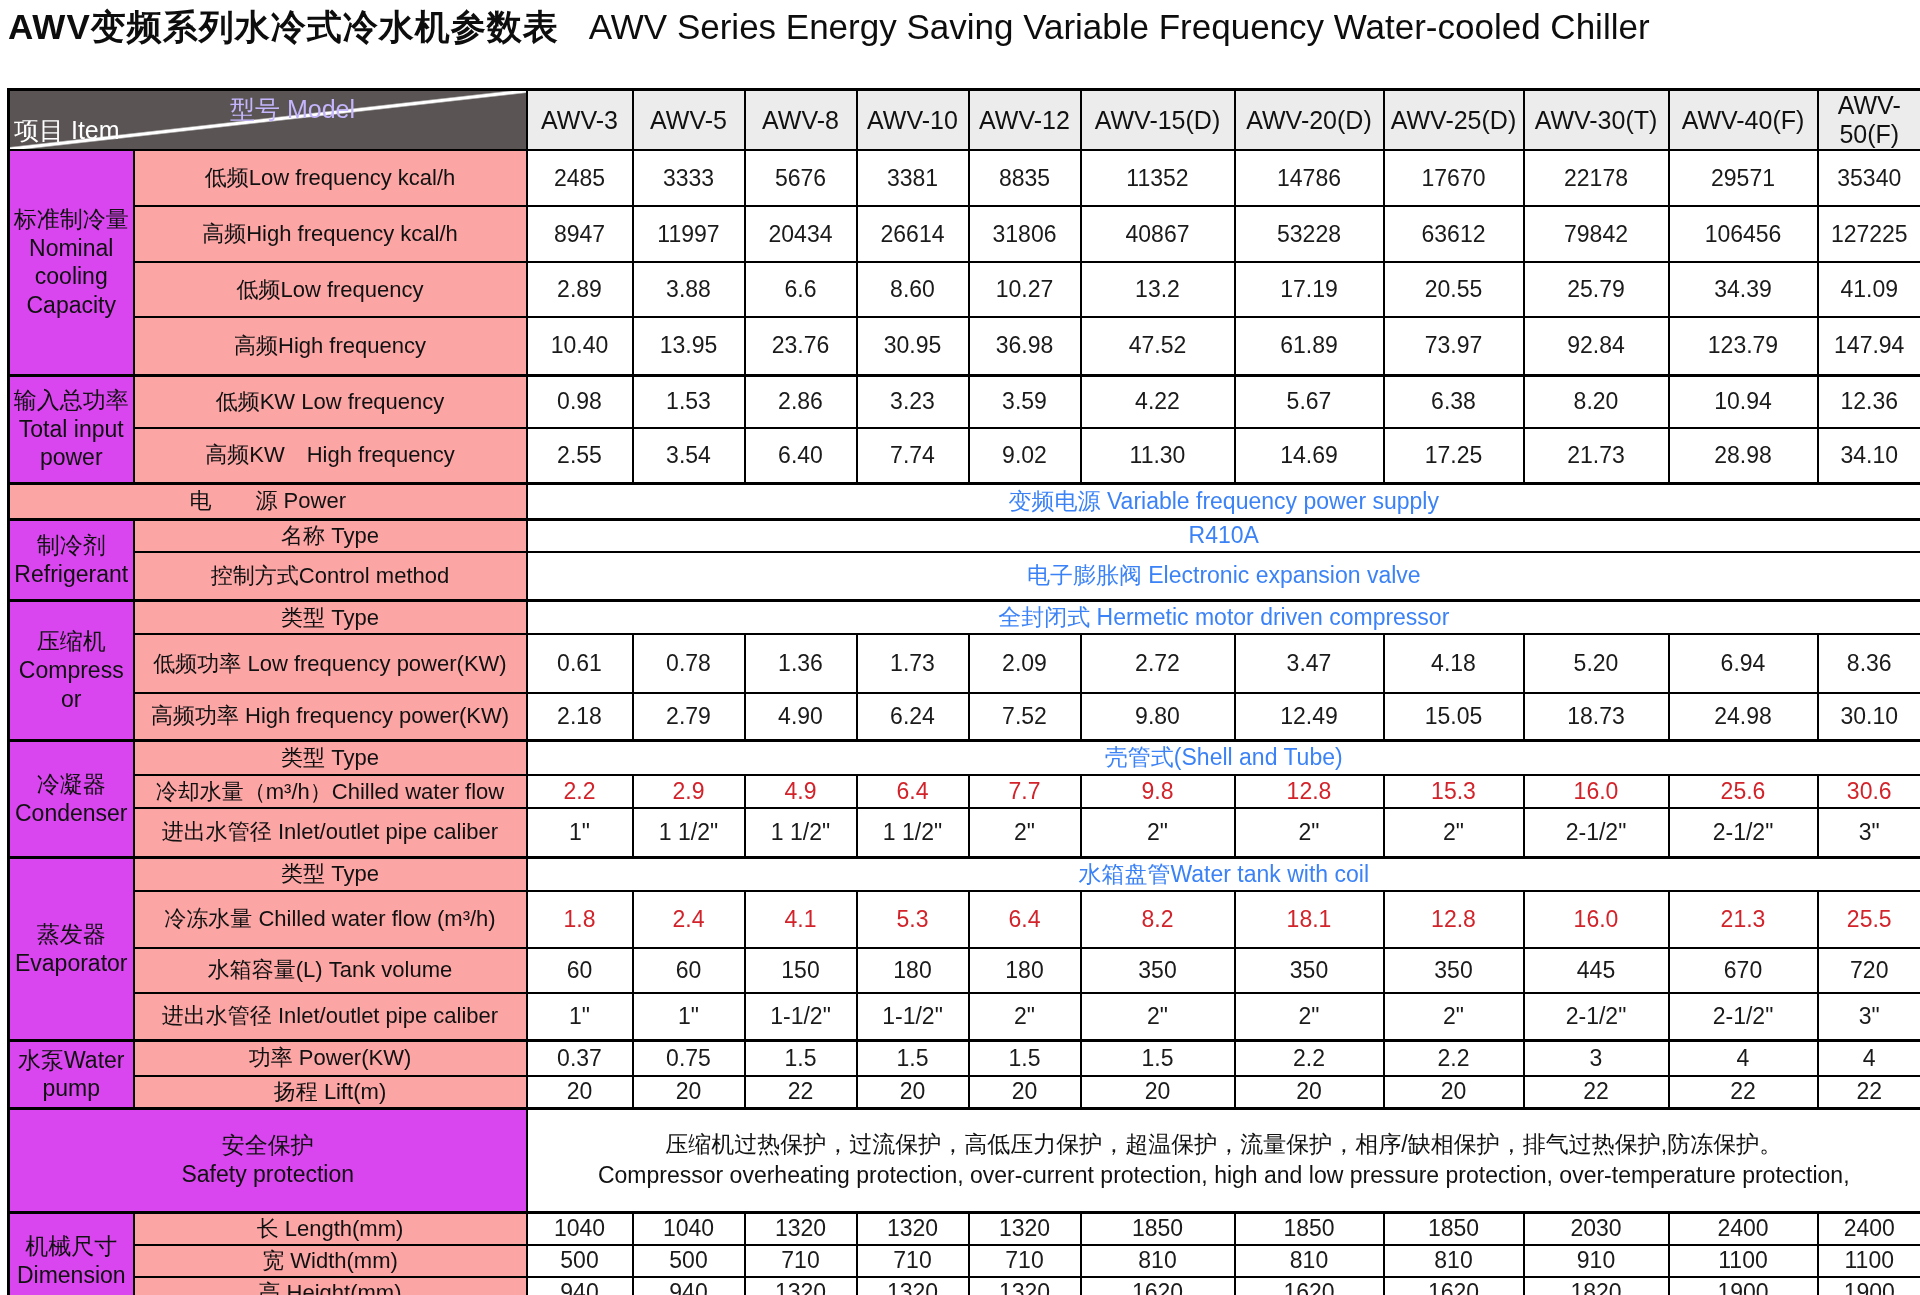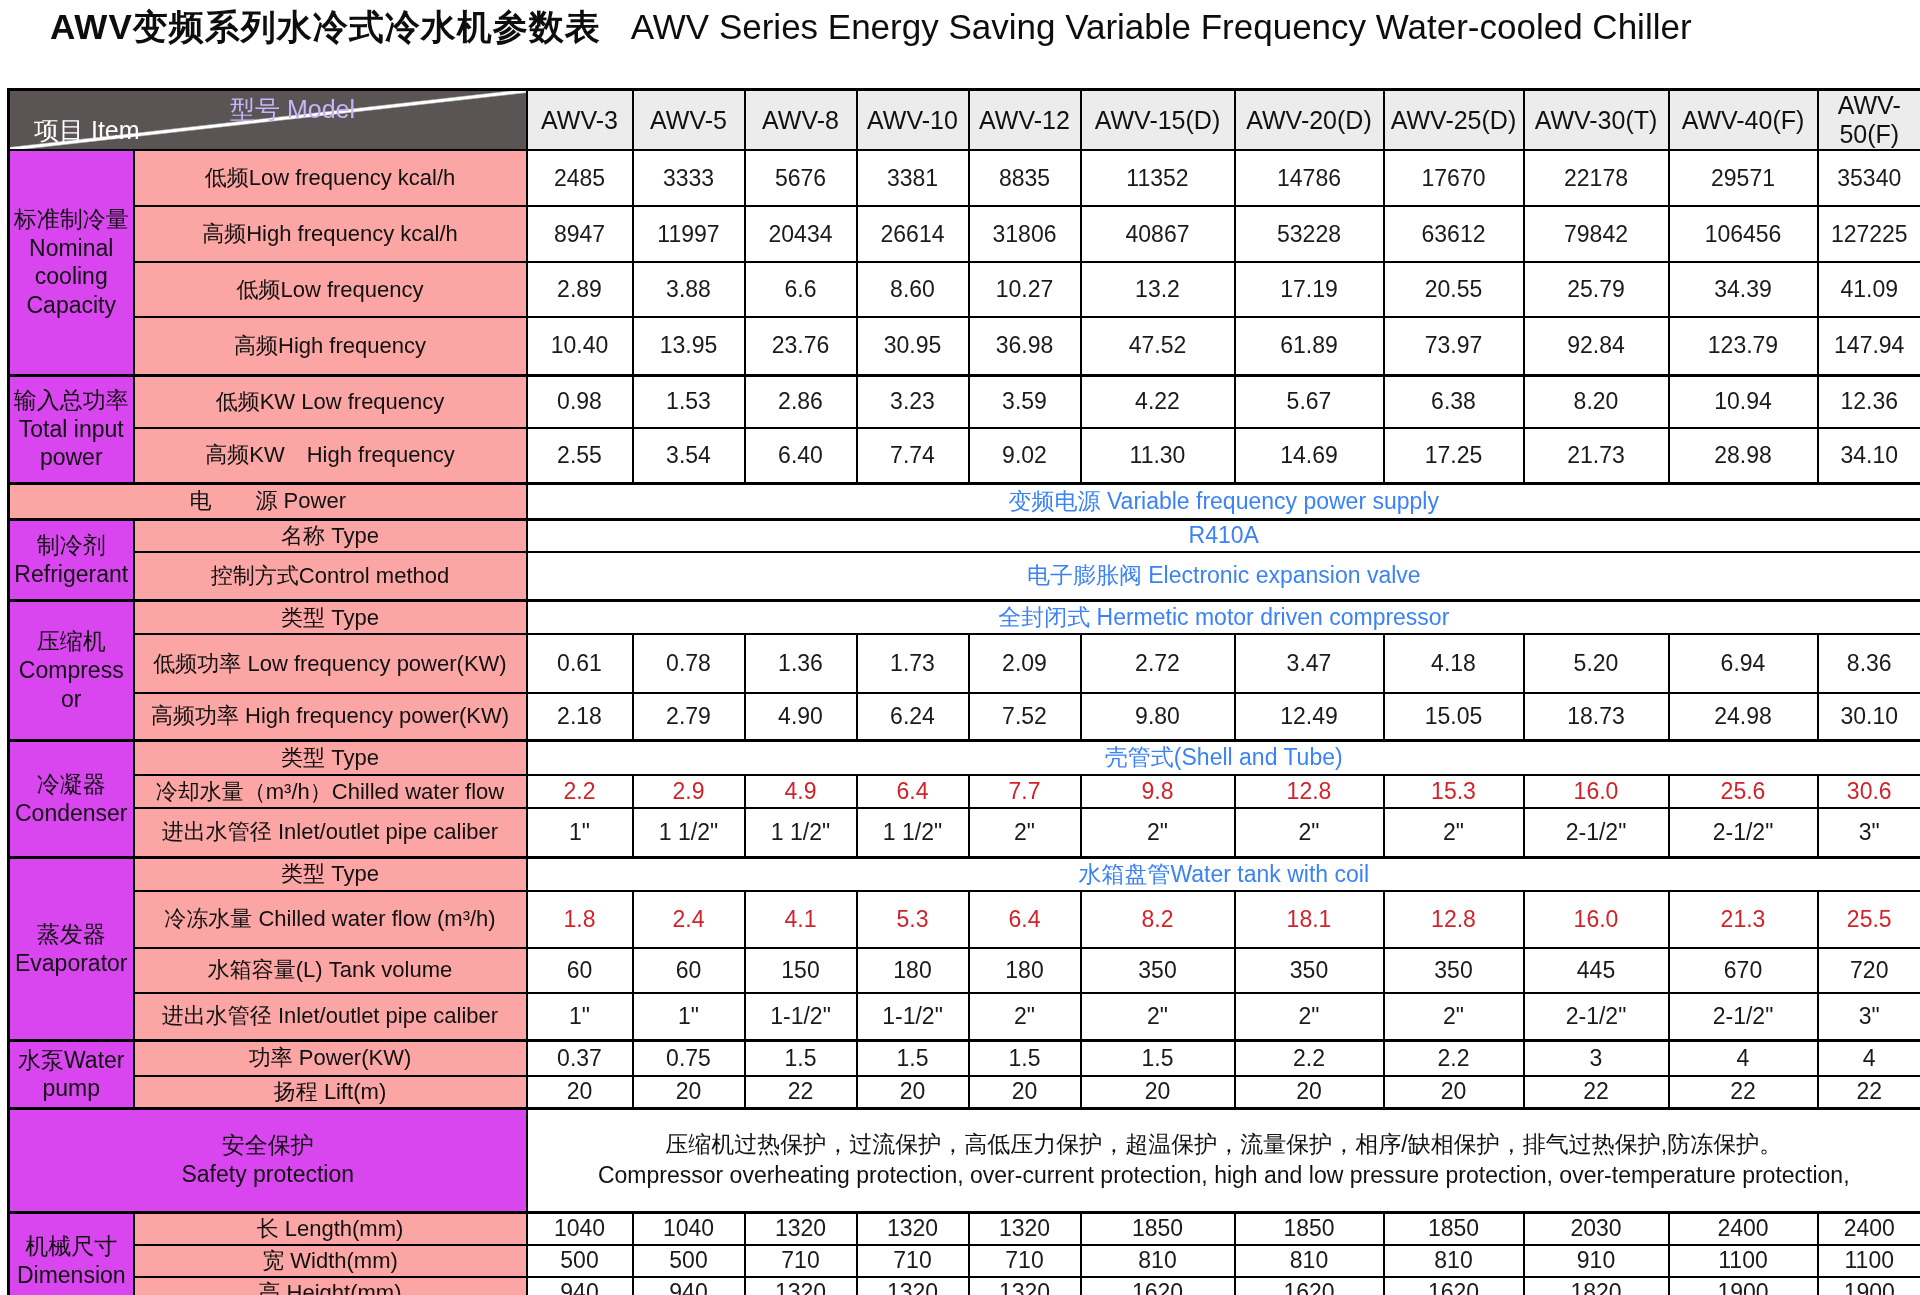--- a/index.html
+++ b/index.html
@@ -10,21 +10,21 @@
     font-family:"Liberation Sans","DejaVu Sans",sans-serif;
     color:#111;
     overflow:hidden;
   }
   .title{
     padding:4px 0 0 8px;
     font-size:35px;
     white-space:nowrap;
     color:#0d0d0d;
   }
-  .title .cn{font-weight:bold;letter-spacing:1px;margin-left:42px;}
+  .title .cn{font-weight:bold;letter-spacing:1px;}
   .title .en{font-weight:normal;margin-left:30px;letter-spacing:0px;margin-top:8px;}
 
   table.spec{
     border-collapse:collapse;
     table-layout:fixed;
     width:1913px;
     margin:37px 0 0 7px;
     border:3px solid #000;
   }
   .spec td,.spec th{
@@ -50,21 +50,21 @@
       transparent calc(50% - 2.5px),
       #fff calc(50% - 1px),
       #fff calc(50% + 1px),
       transparent calc(50% + 2.5px));
   }
   th.diag .model{
     position:absolute;top:2px;left:220px;
     color:#c4b5fd;font-size:25px;font-weight:normal;
   }
   th.diag .item{
-    position:absolute;bottom:2px;left:24px;
+    position:absolute;bottom:2px;left:4px;
     color:#fff;font-size:25px;font-weight:normal;
   }
 
   
   .grp{
     background:#d946ef;
     font-size:23px;
     line-height:1.25;
     white-space:pre-line;
     overflow-wrap:anywhere;

